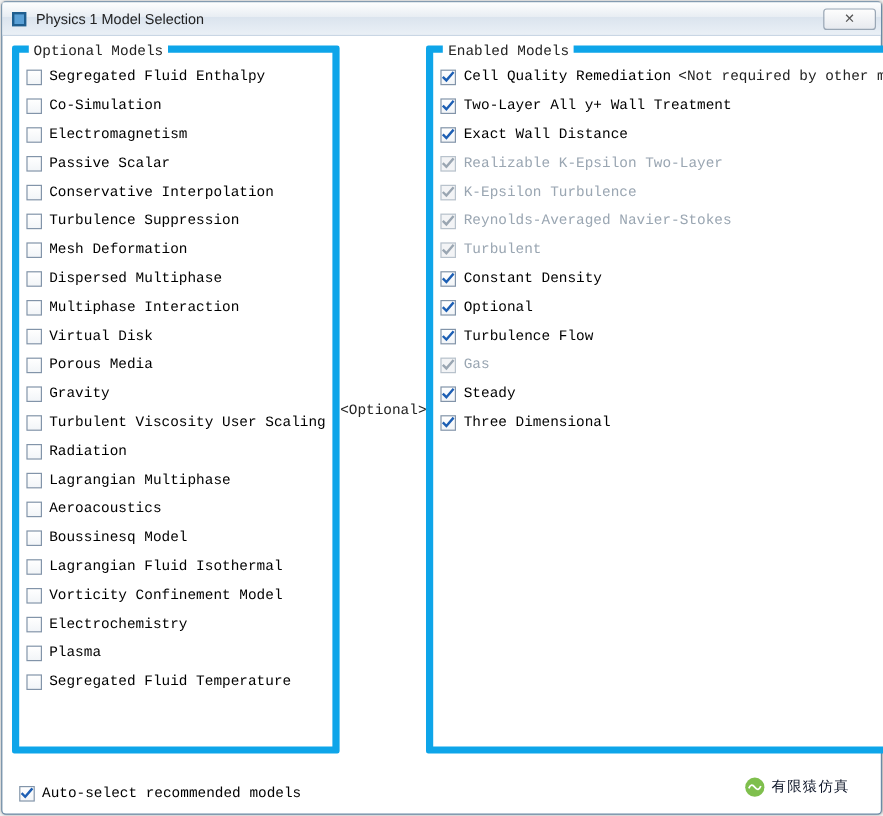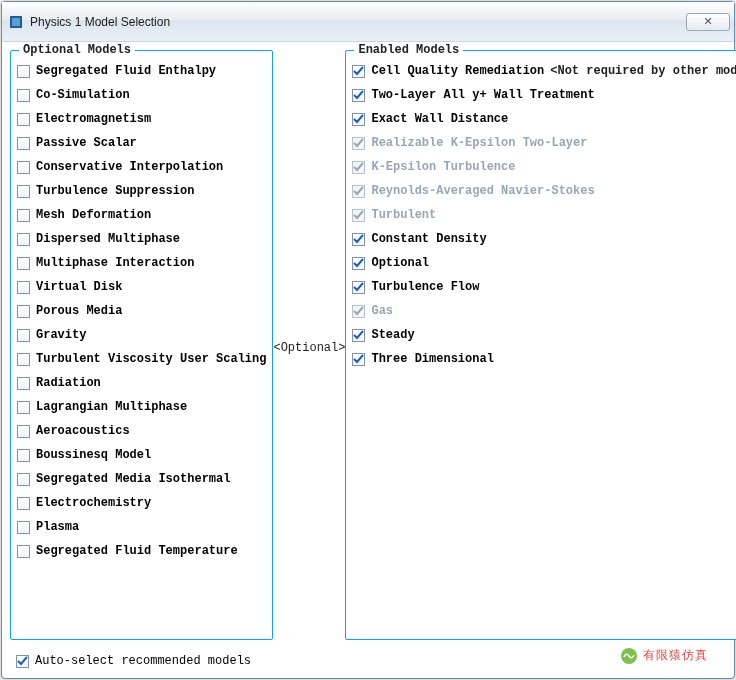--- a/index.html
+++ b/index.html
@@ -18,21 +18,21 @@
     height: 678px;
     margin: 1px;
     background: #fff;
     border: 1px solid #6b8aa6;
     border-radius: 4px;
     box-shadow: 0 0 2px rgba(0,0,0,.3);
     display: flex;
     flex-direction: column;
   }
   .titlebar {
-    height: 40px;
+    height: 28px;
     background: linear-gradient(#fdfefe,#e8edf3 45%,#dbe4ee 46%,#eaf0f6);
     border-bottom: 1px solid #c9d6e4;
     display: flex;
     align-items: center;
     padding: 0 4px 0 6px;
     font-family: "Segoe UI", Tahoma, sans-serif;
     font-size: 12px;
     color: #222;
     justify-content: space-between;
   }
@@ -58,26 +58,25 @@
     gap: 6px;
   }
   .col {
     display:flex;
     flex-direction:column;
   }
   .col-left { width: 300px; }
   .col-mid { flex:0 0 auto; display:flex; align-items:center; justify-content:center; width:60px;}
   .col-right { flex:1; }
   .groupbox {
-    border: 1px solid #0ea5e9;
+    border: 6px solid #0ea5e9;
     border-radius: 2px;
     padding: 6px 6px 6px 6px;
     position: relative;
     background:#fff;
-    font-weight:bold;
   }
   .groupbox .legend {
     position:absolute;
     top:-8px; left:8px;
     background:#fff;
     padding: 0 4px;
     font-size:12px;
     color:#222;
   }
   .list {
@@ -122,21 +121,21 @@
   }
   .watermark {
     position:absolute;
     right:18px; bottom:12px;
     display:flex;align-items:center;gap:6px;
     background: rgba(255,255,255,.55);
     padding:4px 10px;
     border-radius:12px;
     font-family: Liberation Serif, serif;
     font-size:12px;
-    color:#ef4444;
+    color:#0f172a;
     letter-spacing:1px;
   }
   .watermark .wicon {
     width:16px;height:16px;border-radius:50%;
     background:#7fbf4d;
     display:inline-flex;align-items:center;justify-content:center;
   }
 </style>
 </head>
 <body>
@@ -224,21 +223,25 @@
             <div class="item">
               <span class="chk"></span>
               <span class="lbl">Aeroacoustics</span>
             </div>
             <div class="item">
               <span class="chk"></span>
               <span class="lbl">Boussinesq Model</span>
             </div>
             <div class="item">
               <span class="chk"></span>
-              <span class="lbl">Segregated Media Isothermal</span>
+              <span class="lbl">Lagrangian Fluid Isothermal</span>
+            </div>
+            <div class="item">
+              <span class="chk"></span>
+              <span class="lbl">Vorticity Confinement Model</span>
             </div>
             <div class="item">
               <span class="chk"></span>
               <span class="lbl">Electrochemistry</span>
             </div>
             <div class="item">
               <span class="chk"></span>
               <span class="lbl">Plasma</span>
             </div>
             <div class="item">

